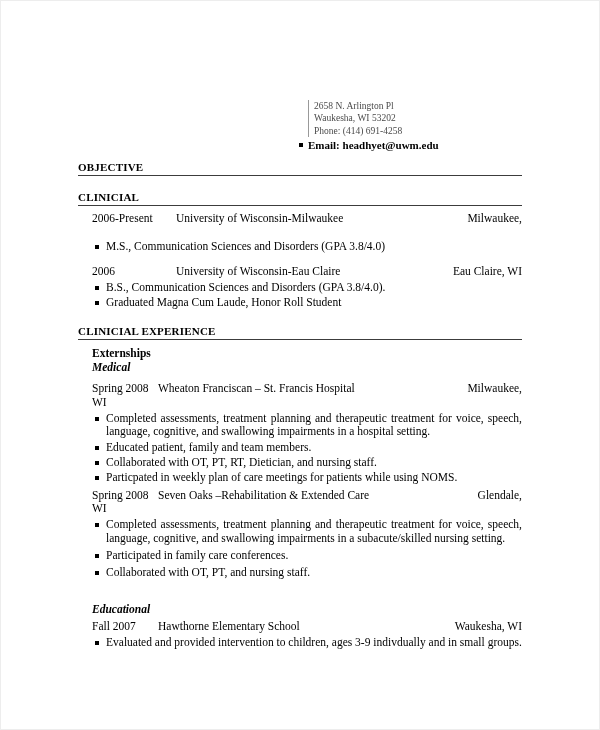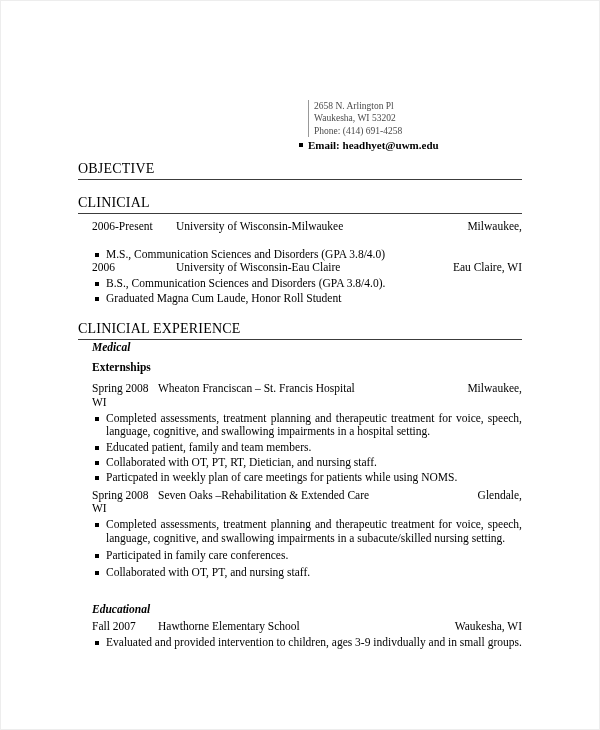--- a/index.html
+++ b/index.html
@@ -18,41 +18,41 @@
     border-left:1px solid #999;padding-left:5px;
   }
   .contact-email{
     font-size:11px;font-weight:bold;color:#000;margin-top:2px;
     display:flex;align-items:center;margin-left:-9px;
   }
   .sq{width:4px;height:4px;background:#000;flex:none;display:inline-block;}
   .contact-email .sq{margin-right:5px;}
   
   .sec{
-    font-weight:normal;font-size:14px;letter-spacing:.2px;
+    font-weight:bold;font-size:11px;letter-spacing:.2px;
     border-bottom:1.5px solid #3c3c3c;padding-bottom:2px;
   }
   .sec.mt{margin-top:15px;}
   
   .objective-text{
     margin:5px 0 0 14px;font-size:11.5px;line-height:1.35;text-align:justify;
   }
   .entry-row{display:flex;margin-left:14px;font-size:11.5px;line-height:1.2;}
   .entry-row .date{flex:none;}
   .edu .date{width:84px;}
   .clin .date{width:66px;}
   .entry-row .loc{margin-left:auto;text-align:right;padding-left:8px;flex:none;}
   .loc-wrap{margin-left:14px;font-size:11.5px;line-height:1.2;}
   .bullet{display:flex;margin-left:14px;font-size:11.5px;line-height:1.16;margin-top:2px;}
   .bullet .sq{margin:5px 7px 0 3px;}
   .bullet .bt{flex:1;text-align:justify;}
   .subhead{margin-left:14px;font-size:11.5px;font-weight:bold;line-height:1.25;}
   .subhead.italic{font-style:italic;}
   
-  .mt4{margin-top:4px;} .mt6{margin-top:6px;align-items:flex-end;} .mt8{margin-top:8px;} .mt12{align-items:center;} .mt14{margin-top:14px;}
+  .mt4{margin-top:4px;} .mt6{margin-top:6px;align-items:flex-end;} .mt8{margin-top:8px;} .mt12{margin-top:12px;align-items:center;} .mt14{margin-top:14px;}
   .mt22{margin-top:22px;}
 </style>
 </head>
 <body>
 
 <div class="page">
 
   <div class="contact">
     <div class="contact-lines">
       <div>2658 N. Arlington Pl</div>
@@ -87,22 +87,22 @@
   <div class="bullet">
     <span class="sq"></span>
     <span class="bt">B.S., Communication Sciences and Disorders (GPA 3.8/4.0).</span>
   </div>
   <div class="bullet">
     <span class="sq"></span>
     <span class="bt">Graduated Magna Cum Laude, Honor Roll Student</span>
   </div>
 
   <div class="sec mt">CLINICIAL EXPERIENCE</div>
+  <div class="subhead mt6">Externships</div>
   <div class="subhead italic">Medical</div>
-  <div class="subhead mt6">Externships</div>
 
   <div class="entry-row clin mt8">
     <span class="date">Spring 2008</span>
     <span class="org">Wheaton Franciscan – St. Francis Hospital</span>
     <span class="loc">Milwaukee,</span>
   </div>
   <div class="loc-wrap">WI</div>
 
   <div class="bullet">
     <span class="sq"></span>

